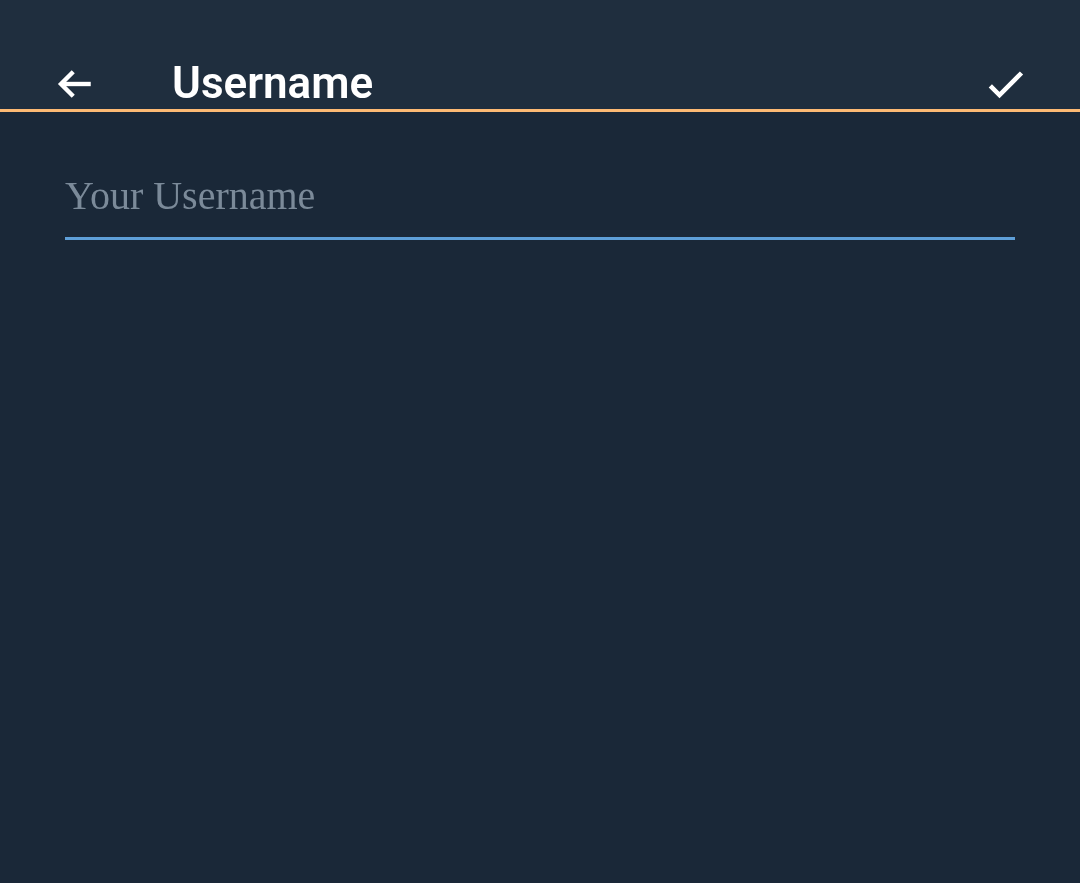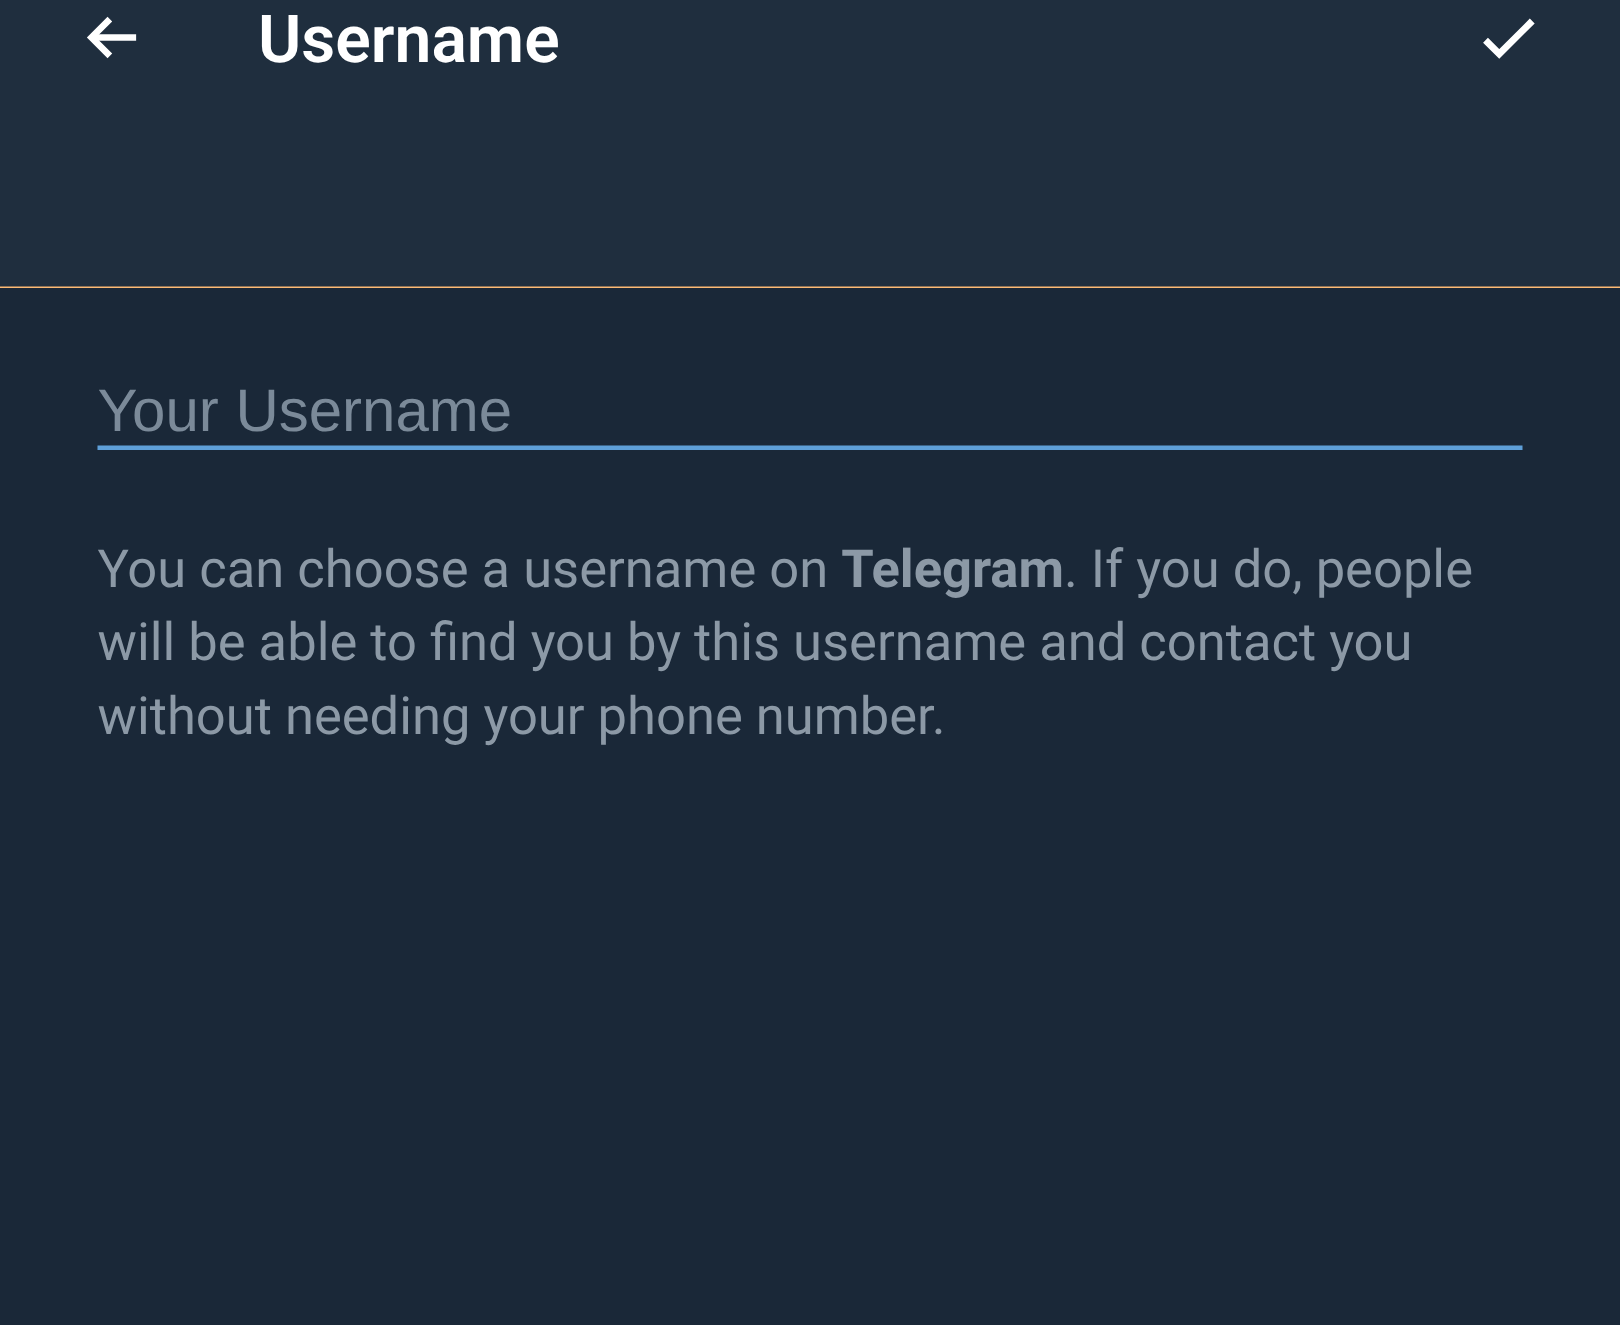--- a/index.html
+++ b/index.html
@@ -8,26 +8,26 @@
       box-sizing: border-box;
     }
     body {
       width: 1080px;
       height: 883px;
       background-color: #1a2838;
       font-family: -apple-system, BlinkMacSystemFont, "Segoe UI", Roboto, Helvetica, Arial, sans-serif;
       overflow: hidden;
     }
     .header {
-      height: 192px;
+      height: 112px;
       background-color: #1f2e3e;
       display: flex;
-      align-items: flex-start;
+      align-items: flex-end;
       padding: 0 50px;
-      border-bottom: 1px solid #fdba74;
+      border-bottom: 3px solid #fdba74;
     }
     .back-button {
       width: 50px;
       height: 50px;
       display: flex;
       align-items: center;
       justify-content: center;
       cursor: pointer;
       margin-right: 72px;
     }
@@ -65,21 +65,23 @@
     .input-wrapper {
       margin-bottom: 55px;
     }
     .username-input {
       width: 100%;
       background: transparent;
       border: none;
       border-bottom: 3px solid #5e9fd8;
       font-size: 40px;
       color: #ffffff;
+      padding-bottom: 18px;
       outline: none;
+      font-family: Liberation Serif, serif;
     }
     .username-input::placeholder {
       color: #7b8a99;
       font-weight: 400;
     }
     .help-text {
       color: #8c99a6;
       font-size: 35px;
       line-height: 1.4;
     }
@@ -109,17 +111,14 @@
       <polyline points="4 13 9 18 21 6"></polyline>
     </svg>
   </div>
 </div>
 
 <div class="content">
   <div class="input-wrapper">
     <input type="text" class="username-input" placeholder="Your Username" style="">
   </div>
   <div class="help-text">
-    <p class="help-paragraph">
-      <span>You can choose a username on </span><span class="bold">Telegram</span><span>. If you do, people will be able to find you by this username and contact you without needing your phone number.</span>
-    </p>
   </div>
 </div>
 
 </body></html>

